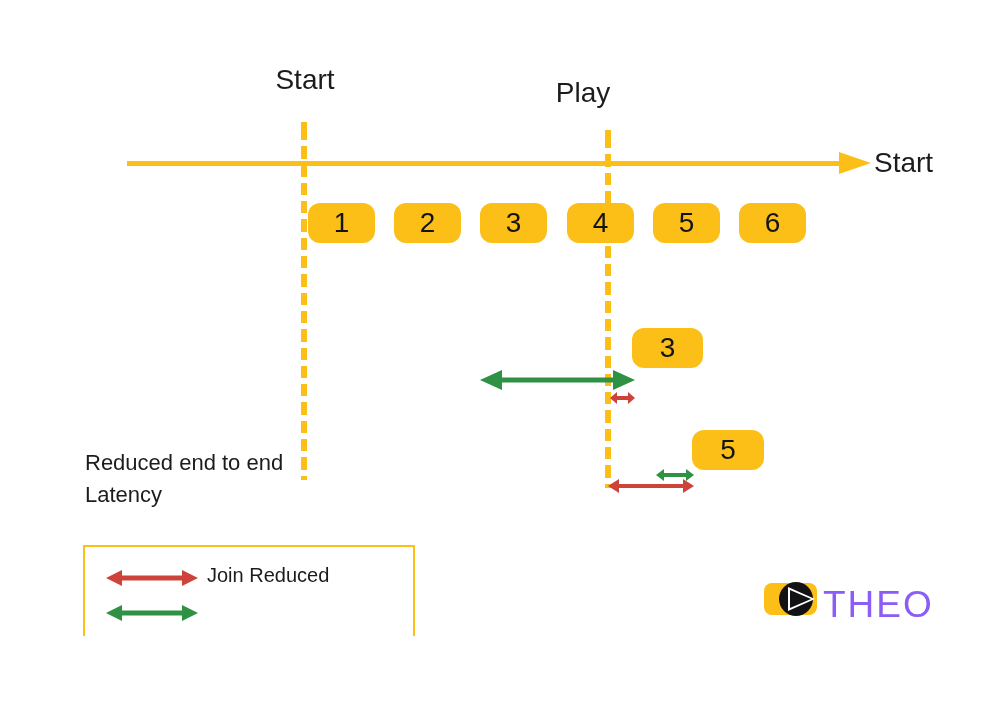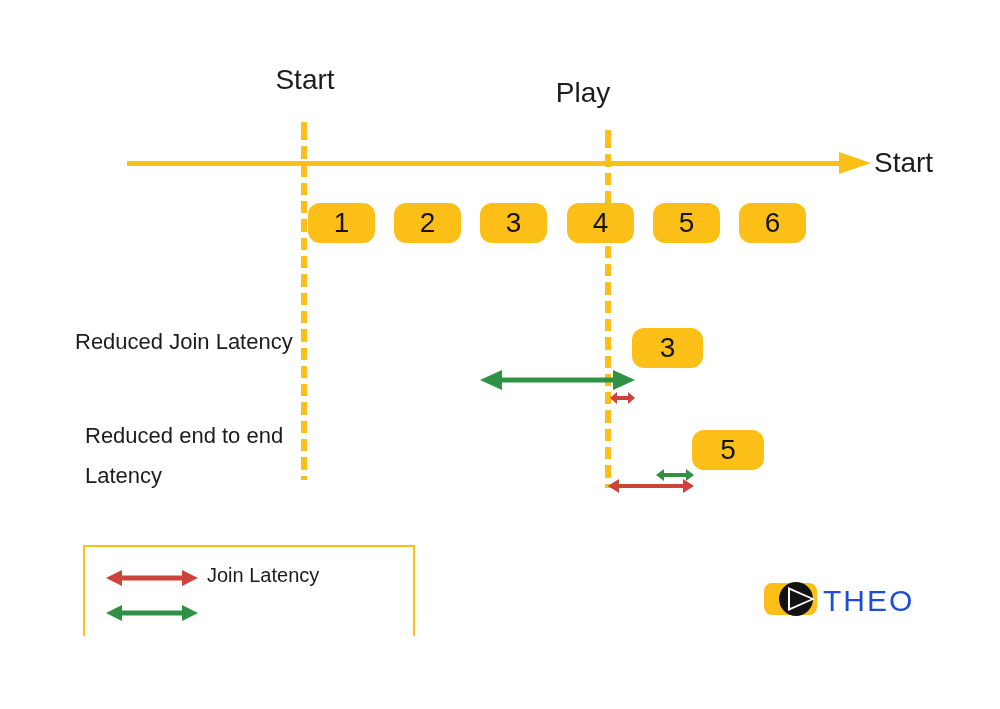--- a/index.html
+++ b/index.html
@@ -75,21 +75,21 @@
     border-top:12px solid transparent;
     border-bottom:12px solid transparent;
     border-left:27px solid #ffffff;
   }
   .logo-tri-inner {
     width:0; height:0;
     border-top:9px solid transparent;
     border-bottom:9px solid transparent;
     border-left:21px solid #121214;
   }
-  .logo-text { font-size:30px; letter-spacing:2px; font-weight:500; color:#1d4ed8; }
+  .logo-text { font-size:37px; letter-spacing:2px; font-weight:500; color:#8b5cf6; }
 
   .z1 { z-index:1; } .z2 { z-index:2; } .z3 { z-index:3; } .z6 { z-index:6; }
 </style>
 </head>
 <body>
 
 <div class="canvas">
 
   <div class="abs big-label" style="left:245px; top:64px;">Start</div>
   <div class="abs big-label" style="left:523px; top:77px;">Play</div>
@@ -107,43 +107,42 @@
     <div class="rticks"></div>
   </div>
 
   <div class="abs seg" style="left:308px; top:203px; width:67px;">1</div>
   <div class="abs seg" style="left:394px; top:203px; width:67px;">2</div>
   <div class="abs seg" style="left:480px; top:203px; width:67px;">3</div>
   <div class="abs seg" style="left:567px; top:203px; width:67px;">4</div>
   <div class="abs seg" style="left:653px; top:203px; width:67px;">5</div>
   <div class="abs seg" style="left:739px; top:203px; width:67px;">6</div>
 
-  <div class="abs anno-label" style="left:75px; top:329px;">Reduced Join Latency</div>
   <div class="abs seg" style="left:632px; top:328px; width:71px;">3</div>
   <div class="abs dblarrow" style="left:480px; top:369px; width:155px; height:22px; --c:#2e9144; --hw:22px; --hh:10px; --bar:5px;">
     <div class="bar"></div>
   </div>
   <div class="abs dblarrow" style="left:610px; top:391px; width:25px; height:13px; --c:#cd423b; --hw:7px; --hh:6px; --bar:4px;">
     <div class="bar"></div>
   </div>
 
-  <div class="abs anno-label" style="left:85px; top:416px; width:215px; line-height:40px;">Reduced end to end Latency</div>
+  <div class="abs anno-label" style="left:85px; top:447px; width:215px; line-height:32px;">Reduced end to end Latency</div>
   <div class="abs seg" style="left:692px; top:430px; width:72px;">5</div>
   <div class="abs dblarrow" style="left:656px; top:468px; width:38px; height:13px; --c:#2e9144; --hw:8px; --hh:6px; --bar:4px;">
     <div class="bar"></div>
   </div>
   <div class="abs dblarrow" style="left:608px; top:478px; width:86px; height:15px; --c:#cd423b; --hw:11px; --hh:7px; --bar:4px;">
     <div class="bar"></div>
   </div>
 
   <div class="abs legend-box" style="left:83px; top:545px; width:328px; height:96px;"></div>
   <div class="abs dblarrow" style="left:106px; top:569px; width:92px; height:17px; --c:#cd423b; --hw:16px; --hh:8px; --bar:5px;">
     <div class="bar"></div>
   </div>
-  <div class="abs legend-label" style="left:207px; top:564px;">Join Latency</div>
+  <div class="abs legend-label" style="left:207px; top:564px;">Join Reduced</div>
   <div class="abs dblarrow" style="left:106px; top:604px; width:92px; height:17px; --c:#2e9144; --hw:16px; --hh:8px; --bar:5px;">
     <div class="bar"></div>
   </div>
 
   <div class="abs logo-rect z1" style="left:764px; top:583px;"></div>
   <div class="abs logo-circle z2" style="left:779px; top:582px;"></div>
   <div class="abs logo-tri-outer z3" style="left:788px; top:587px;"></div>
   <div class="abs logo-tri-inner z6" style="left:790px; top:590px;"></div>
   <div class="abs logo-text" style="left:823px; top:584px;">THEO</div>
 

